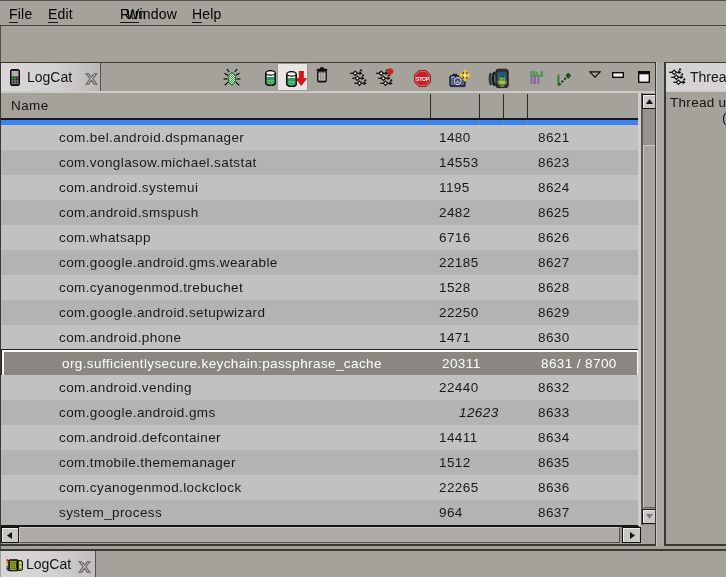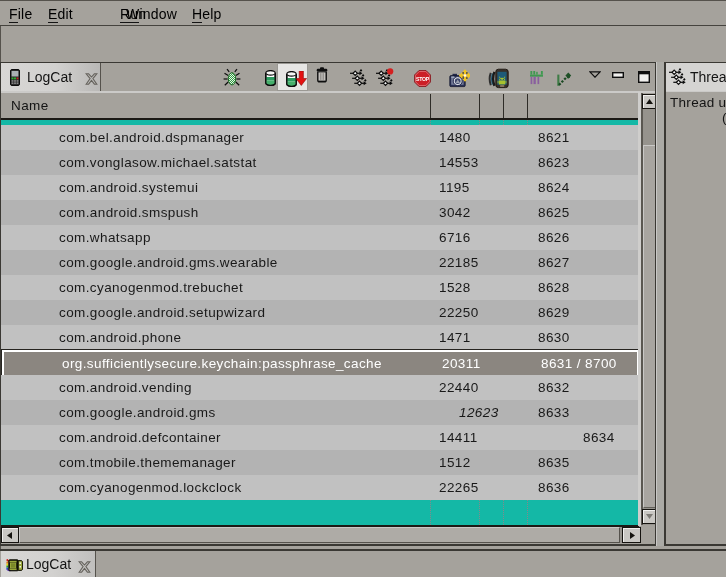--- a/index.html
+++ b/index.html
@@ -224,21 +224,21 @@
 
  <div class="abs" style="left:0;top:28px;width:655px;height:2px;background:#cbcac8;"></div>
  <div class="abs" style="left:0;top:30px;width:637px;height:27px;background:#a5a29c;border-bottom:2px solid #1b1915;">
    <span class="abs" style="left:10px;top:0;height:25px;line-height:25px;font-size:13.5px;letter-spacing:0.4px;color:#141414;">Name</span>
    <div class="abs" style="left:429px;top:1px;width:1px;height:24px;background:#2e2c27;"></div>
    <div class="abs" style="left:478px;top:1px;width:1px;height:24px;background:#2e2c27;"></div>
    <div class="abs" style="left:502px;top:1px;width:1px;height:24px;background:#2e2c27;"></div>
    <div class="abs" style="left:526px;top:1px;width:1px;height:24px;background:#2e2c27;"></div>
  </div>
 
- <div class="abs" style="left:0;top:57px;width:637px;height:405px;background:#14b8a6;overflow:hidden;">
+ <div class="abs" style="left:0;top:57px;width:637px;height:405px;background:#3b82f6;overflow:hidden;">
    <div class="abs" style="left:0;top:0;width:637px;height:405px;">
      <div class="abs" style="left:429px;top:0;width:0;height:405px;border-left:1px dotted #87878a;"></div>
      <div class="abs" style="left:478px;top:0;width:0;height:405px;border-left:1px dotted #87878a;"></div>
      <div class="abs" style="left:502px;top:0;width:0;height:405px;border-left:1px dotted #87878a;"></div>
      <div class="abs" style="left:526px;top:0;width:0;height:405px;border-left:1px dotted #87878a;"></div>
    </div>
    <div class="abs" style="left:0;top:-120px;width:637px;height:525px;">
 <div class="row" style="top:125px;background:#c1c1c1;">
 <span class="cn" style="left:58px;">com.bel.android.dspmanager</span>
 <span class="cn" style="left:438px;">1480</span>
@@ -249,21 +249,21 @@
 <span class="cn" style="left:438px;">14553</span>
 <span class="cn" style="left:537px;">8623</span>
 </div>
 <div class="row" style="top:175px;background:#c1c1c1;">
 <span class="cn" style="left:58px;">com.android.systemui</span>
 <span class="cn" style="left:438px;">1195</span>
 <span class="cn" style="left:537px;">8624</span>
 </div>
 <div class="row" style="top:200px;background:#b3b3b3;">
 <span class="cn" style="left:58px;">com.android.smspush</span>
-<span class="cn" style="left:438px;">3042</span>
+<span class="cn" style="left:438px;">2482</span>
 <span class="cn" style="left:537px;">8625</span>
 </div>
 <div class="row" style="top:225px;background:#c1c1c1;">
 <span class="cn" style="left:58px;">com.whatsapp</span>
 <span class="cn" style="left:438px;">6716</span>
 <span class="cn" style="left:537px;">8626</span>
 </div>
 <div class="row" style="top:250px;background:#b3b3b3;">
 <span class="cn" style="left:58px;">com.google.android.gms.wearable</span>
 <span class="cn" style="left:438px;">22185</span>
@@ -297,31 +297,36 @@
 <span class="cn" style="left:537px;">8632</span>
 </div>
 <div class="row" style="top:400px;background:#b3b3b3;">
 <span class="cn" style="left:58px;">com.google.android.gms</span>
 <span class="cn" style="left:458px;font-style:italic;">12623</span>
 <span class="cn" style="left:537px;">8633</span>
 </div>
 <div class="row" style="top:425px;background:#c1c1c1;">
 <span class="cn" style="left:58px;">com.android.defcontainer</span>
 <span class="cn" style="left:438px;">14411</span>
-<span class="cn" style="left:537px;margin-left:45px;">8634</span>
+<span class="cn" style="left:537px;">8634</span>
 </div>
 <div class="row" style="top:450px;background:#b3b3b3;">
 <span class="cn" style="left:58px;">com.tmobile.thememanager</span>
 <span class="cn" style="left:438px;">1512</span>
 <span class="cn" style="left:537px;">8635</span>
 </div>
 <div class="row" style="top:475px;background:#c1c1c1;">
 <span class="cn" style="left:58px;">com.cyanogenmod.lockclock</span>
 <span class="cn" style="left:438px;">22265</span>
 <span class="cn" style="left:537px;">8636</span>
+</div>
+<div class="row" style="top:500px;background:#b3b3b3;">
+<span class="cn" style="left:58px;">system_process</span>
+<span class="cn" style="left:438px;">964</span>
+<span class="cn" style="left:537px;">8637</span>
 </div>
    </div>
  </div>
  <div class="abs" style="left:0;top:462px;width:638px;height:2px;background:#1b1915;"></div>
 
  <div class="abs" style="left:637px;top:29px;width:3px;height:434px;background:#cfcecc;"></div>
  <div class="abs" style="left:640px;top:30px;width:2px;height:432px;background:#5a5751;"></div>
  <div class="abs" style="left:642px;top:31px;width:13px;height:431px;background:#96938d;"></div>
  <div class="abs" style="left:641px;top:31px;width:15px;height:15px;background:#c9c7c3;border:1px solid #15130f;box-shadow:inset 1px 1px 0 #f0efed;">
    <svg class="abs" style="left:3px;top:4px;" width="7" height="5" viewBox="0 0 7 5">

